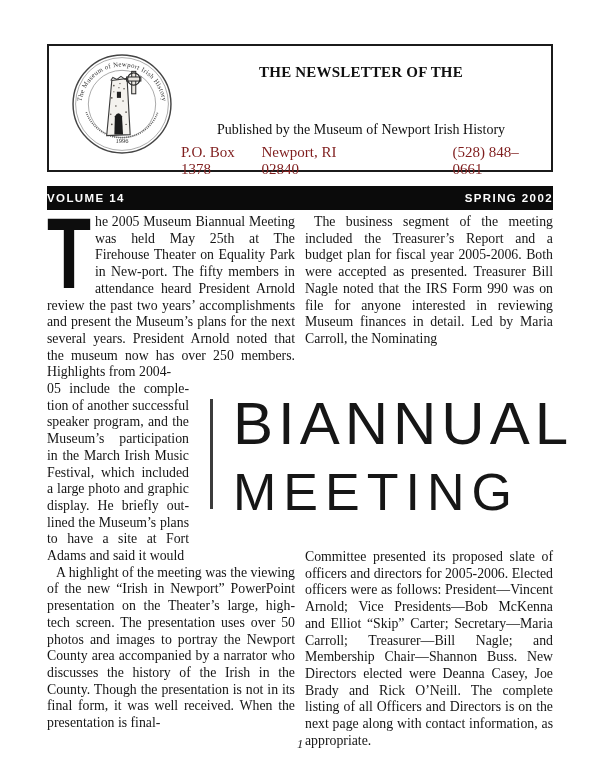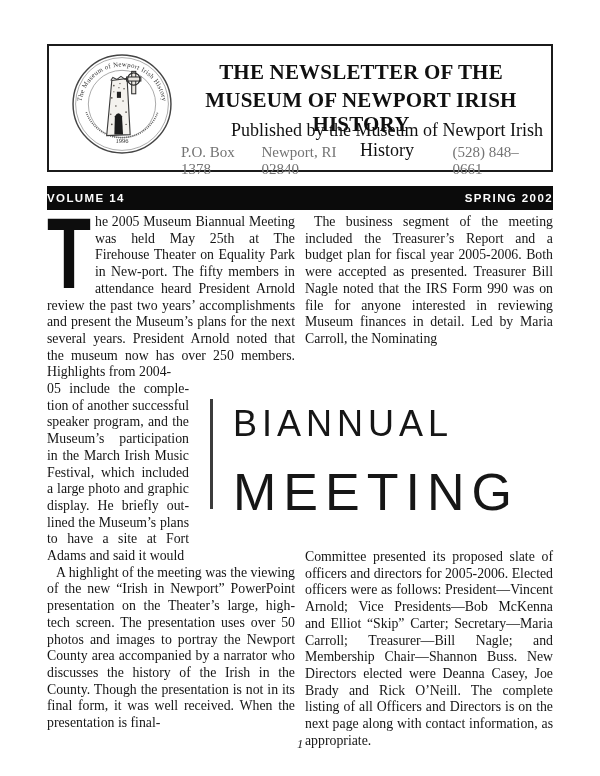--- a/index.html
+++ b/index.html
@@ -9,32 +9,32 @@
   }
   
   .masthead{
     position:absolute;left:47px;top:44px;width:506px;height:128px;
     border:2px solid #1b1b1b;box-sizing:border-box;background:#fff;
   }
   .seal{position:absolute;left:22px;top:7px;width:102px;height:102px;}
   .mast-text{position:absolute;left:130px;right:8px;top:0;height:100%;}
   .title-line{
     position:absolute;width:100%;text-align:center;
-    font-weight:bold;font-size:21px;line-height:24px;letter-spacing:.2px;
+    font-weight:bold;font-size:15px;line-height:24px;letter-spacing:.2px;
     font-family:"Liberation Serif", serif;color:#101010;
   }
   .title1{top:14px;}
   .title2{top:42px;}
   .published{
     position:absolute;top:74px;width:100%;text-align:center;
-    font-size:18px;line-height:20px;color:#101010;margin-left:26px;
+    font-size:14px;line-height:20px;color:#101010;
   }
   .addr-row{
     position:absolute;top:98px;left:2px;right:2px;display:flex;
-    justify-content:space-between;font-size:15px;color:#737373;
+    justify-content:space-between;font-size:15px;color:#7f1d1d;
   }
   .addr-row .mid{margin-right:84px;}
   
   .issuebar{
     position:absolute;left:47px;top:186px;width:506px;height:24px;
     background:#0b0b0b;color:#fff;display:flex;align-items:center;
     justify-content:space-between;box-sizing:border-box;padding:0 0;
     font-family:"Liberation Sans", sans-serif;font-size:11.5px;
     font-weight:bold;letter-spacing:1.4px;
   }
@@ -54,21 +54,21 @@
     font-family:"Liberation Sans", sans-serif;font-weight:bold;
     font-size:100px;line-height:100px;color:#0d0d0d;
     transform:scaleX(0.72);transform-origin:0 0;
   }
   
   .callout-rule{position:absolute;left:210px;top:399px;width:3px;height:110px;background:#3c3c3c;}
   .callout{
     position:absolute;left:233px;top:389px;
     font-family:"Liberation Sans", sans-serif;color:#161616;font-weight:100;
   }
-  .callout .w1{font-size:36px;line-height:69px;letter-spacing:5px;}
+  .callout .w1{font-size:60px;line-height:69px;letter-spacing:5px;}
   .callout .w2{font-size:52px;line-height:69px;letter-spacing:7px;}
   
   .pagenum{
     position:absolute;left:0;top:737px;width:600px;text-align:center;
     font-style:italic;font-size:12.5px;color:#222;
   }
 </style>
 </head>
 <body>
 
@@ -112,21 +112,20 @@
     <g stroke="#2a2a2a" fill="#e9e6e1">
       <rect x="59.5" y="18" width="4" height="22" stroke-width="1"></rect>
       <rect x="54.5" y="23.5" width="14" height="4" stroke-width="1"></rect>
       <circle cx="61.5" cy="25.5" r="6" fill="none" stroke-width="1.2"></circle>
     </g>
     <text x="50" y="88.5" text-anchor="middle" font-family="Liberation Serif, serif" font-size="6.4" fill="#333">1996</text>
   </svg>
 
   <div class="mast-text">
     <div class="title-line title1">THE NEWSLETTER OF THE</div>
-    <div class="title-line title2">MUSEUM OF NEWPORT IRISH HISTORY</div>
     <div class="published">Published by the Museum of Newport Irish History</div>
     <div class="addr-row">
       <span>P.O. Box 1378</span>
       <span class="mid">Newport, RI  02840</span>
       <span>(528) 848–0661</span>
     </div>
   </div>
 </div>
 
 <div class="issuebar">

